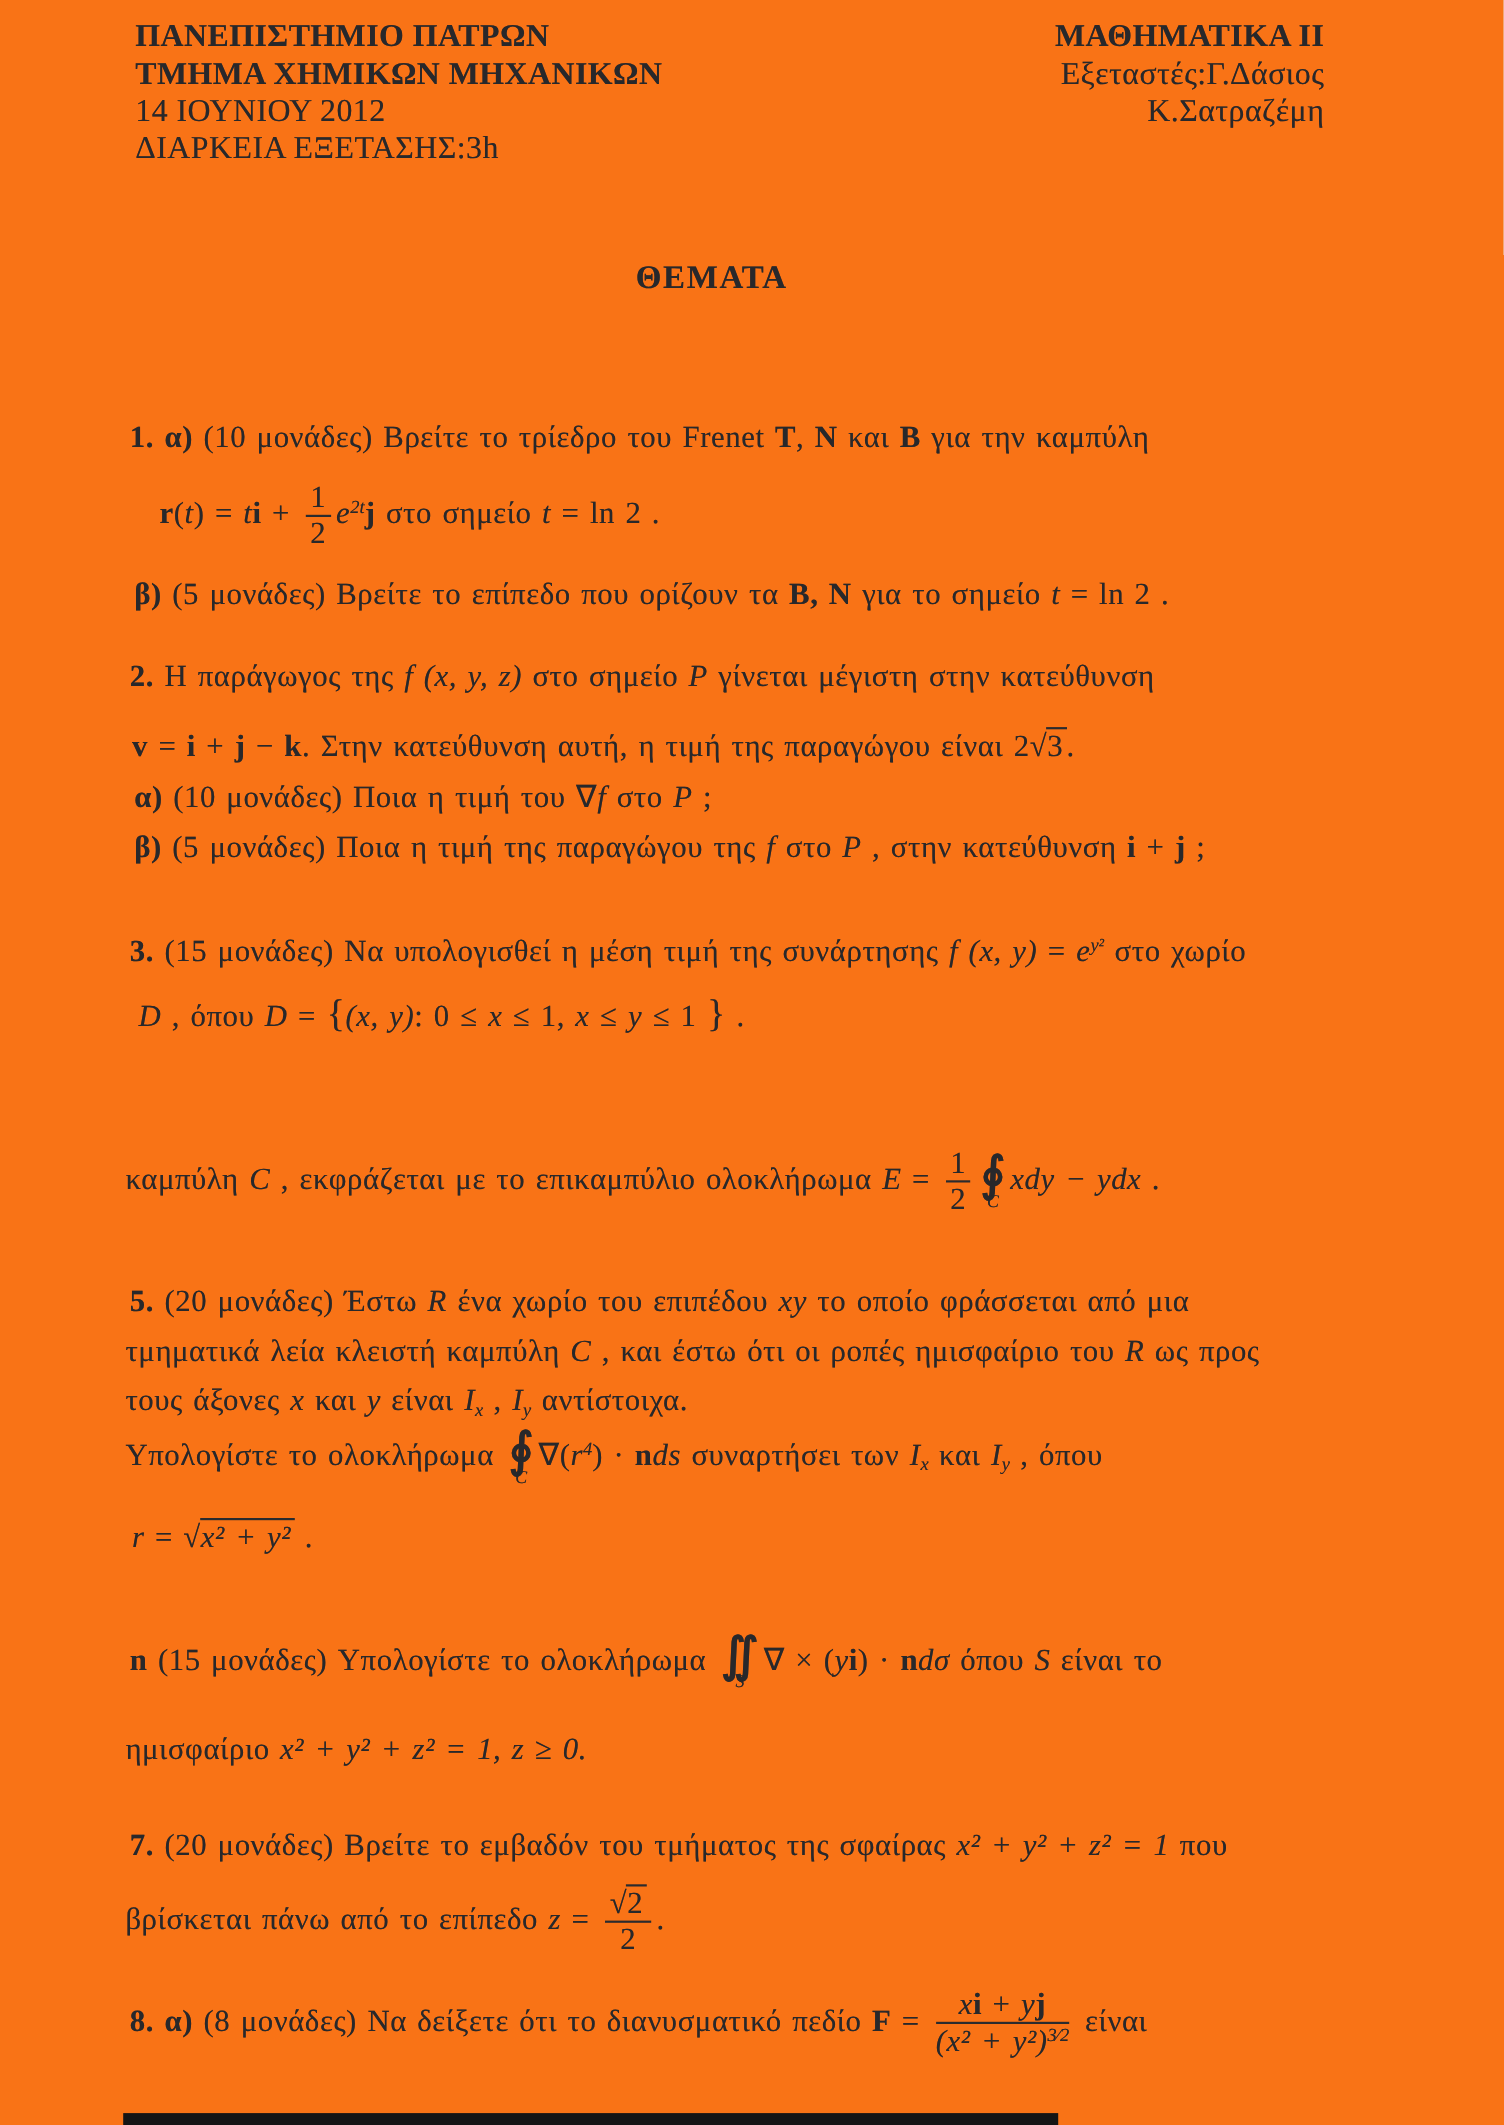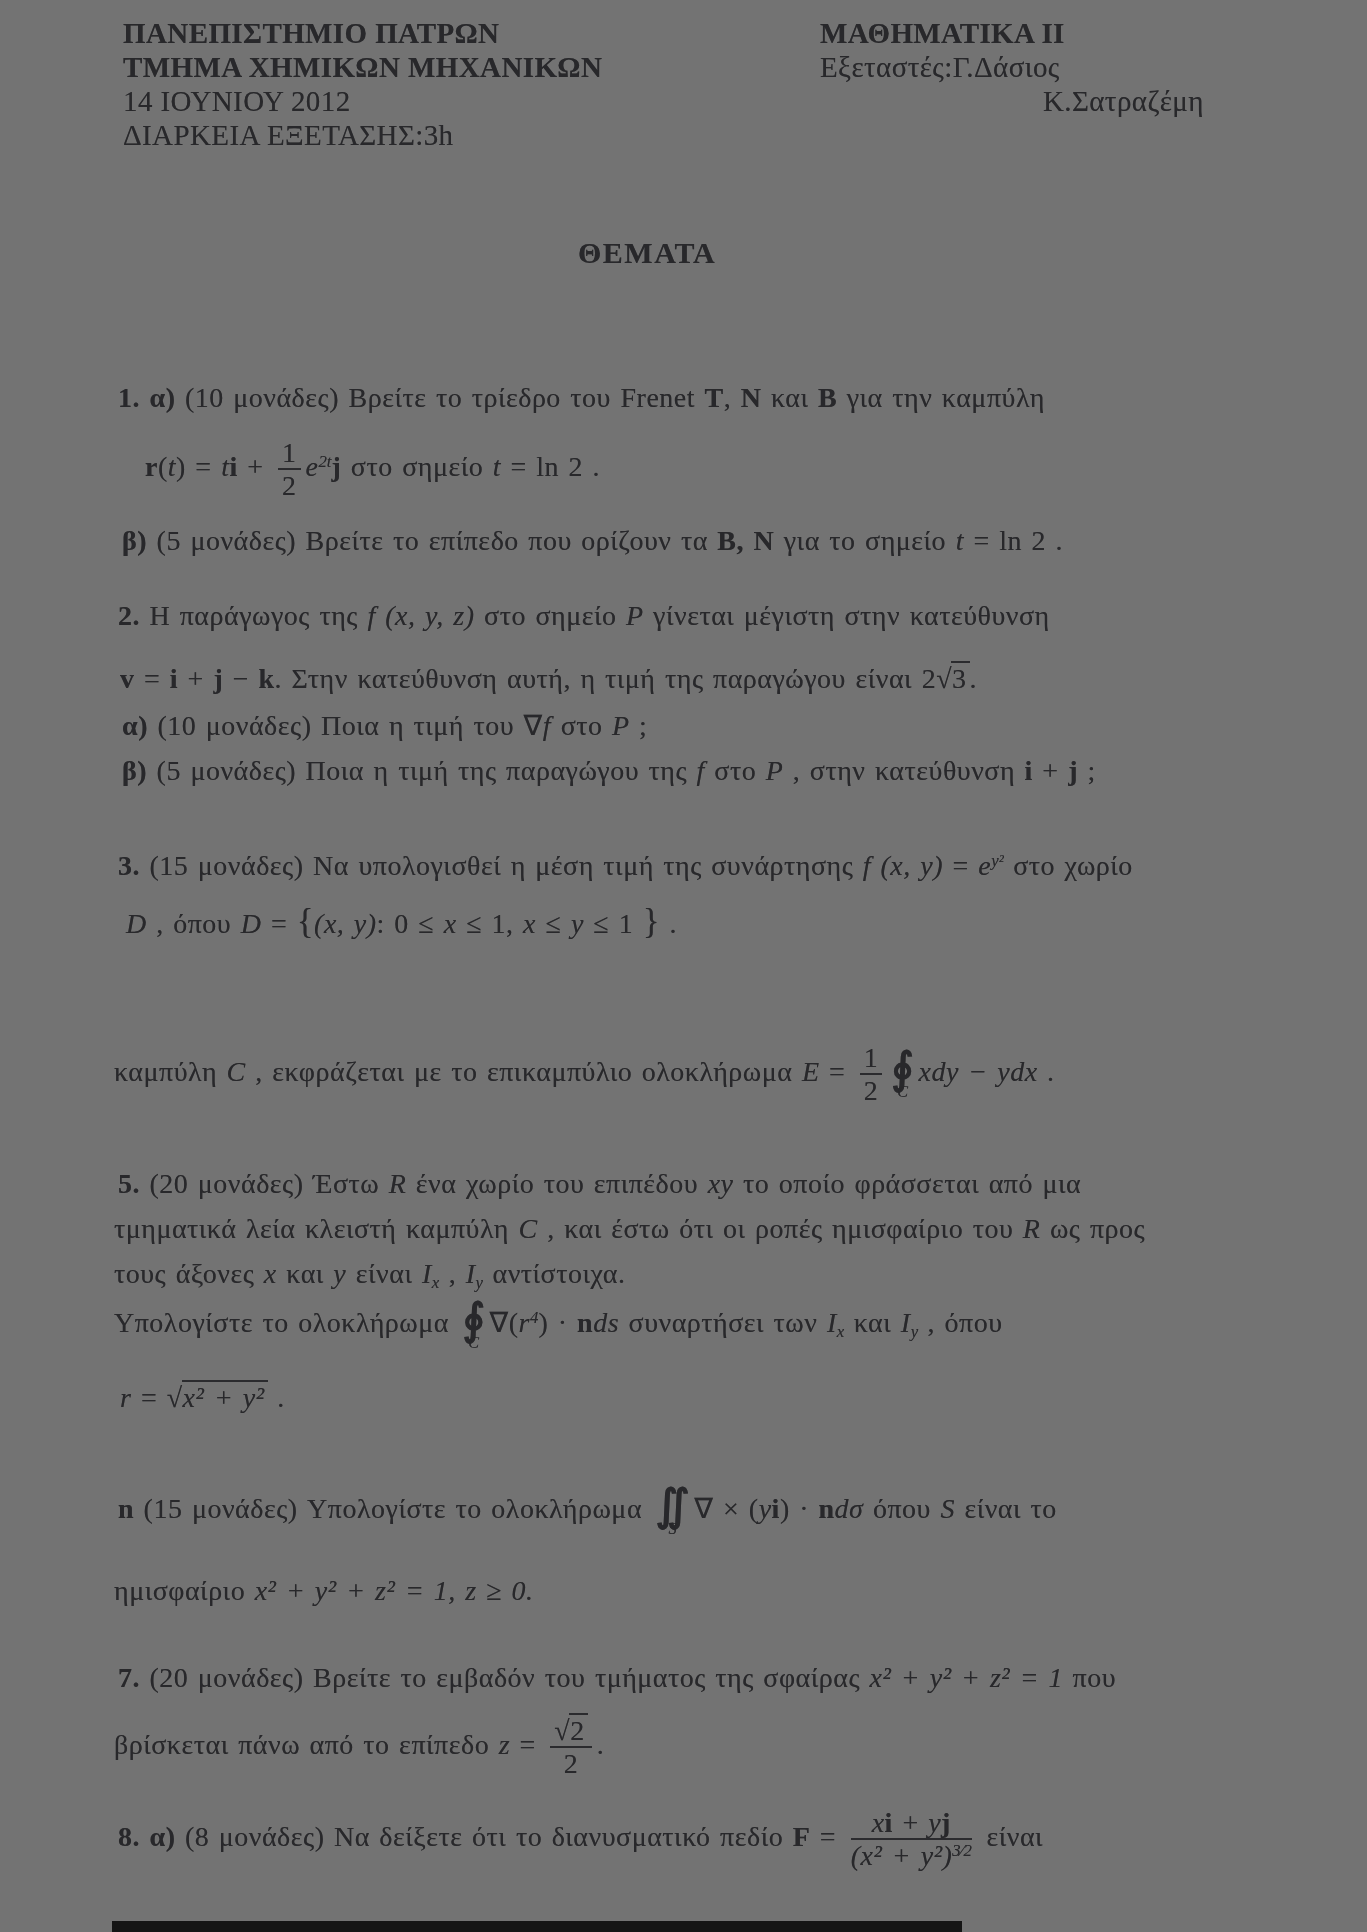--- a/index.html
+++ b/index.html
@@ -1,27 +1,27 @@
 <!DOCTYPE html>
 <html lang="el"><head>
 <meta charset="utf-8">
 <style>
   html,body { margin:0; padding:0; background:#e9e9e7; }
   .page {
     position:relative;
     width:1367px; height:1932px;
     margin:0 auto;
-    background:#737373;
+    background:#f97316;
     font-family:"Liberation Serif","DejaVu Serif","DejaVu Sans",serif;
     color:#28282b;
     overflow:hidden;
     text-shadow:0 0 0.5px rgba(40,40,42,.55);
   }
   .hdr-left { position:absolute; left:123px; top:16px; }
-  .hdr-right { position:absolute; left:820px; top:16px; }
+  .hdr-right { position:absolute; left:820px; top:16px;text-align:right; }
   .hl { font-size:29px; line-height:34px; white-space:nowrap; letter-spacing:0.4px; }
   .hl-indent { padding-left:223px; }
   .b { font-weight:bold; }
   .it { font-style:italic; }
   .title {
     position:absolute; left:578px; top:236px;
     font-size:30px; letter-spacing:1.5px; white-space:nowrap;text-align:right;
   }
   .line {
     position:absolute;

